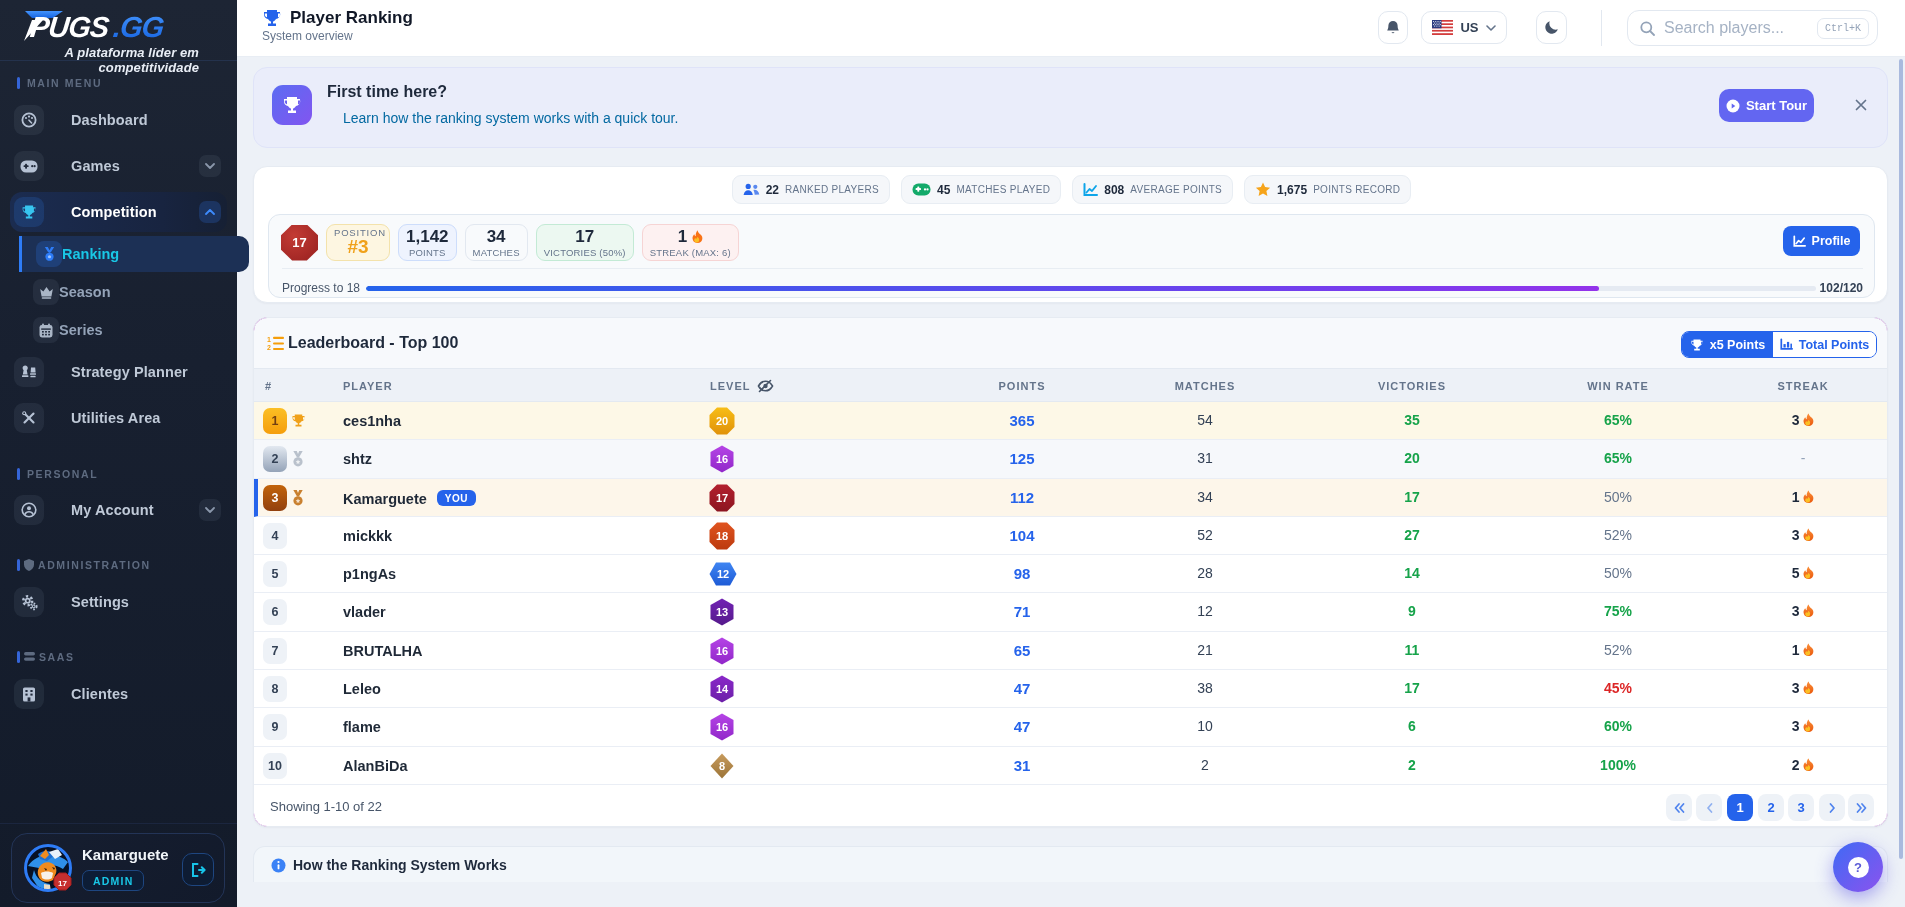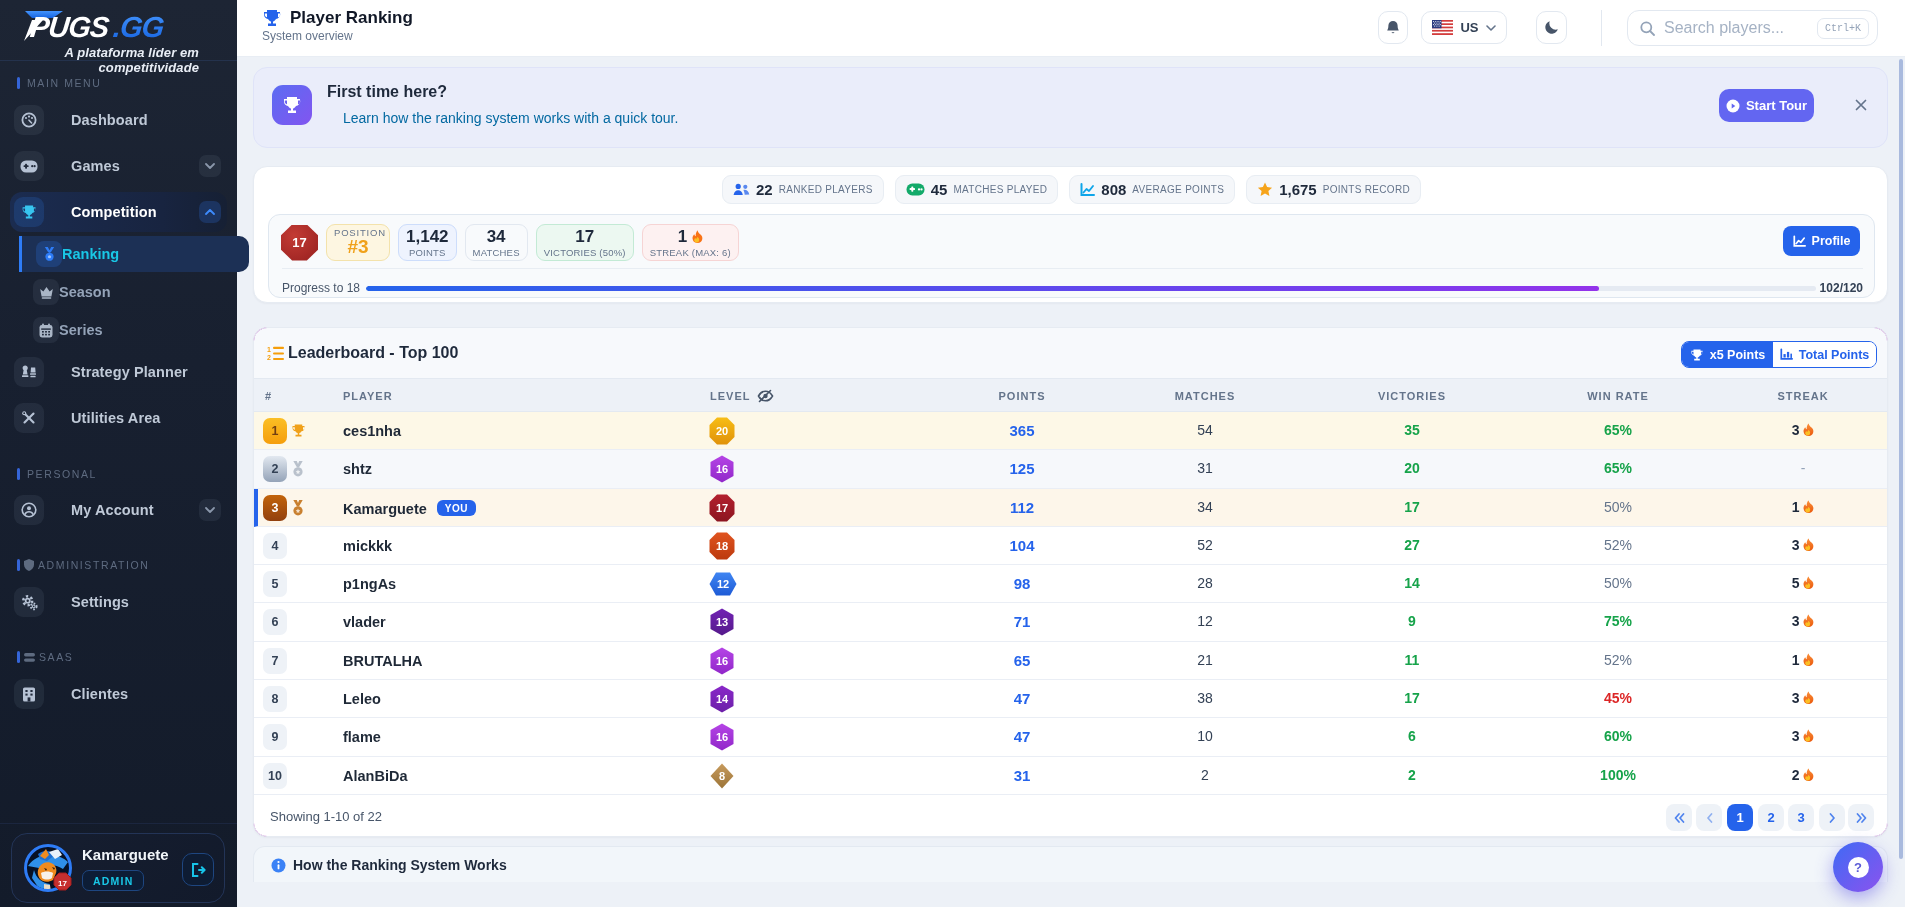--- a/index.html
+++ b/index.html
@@ -3,21 +3,21 @@
 <meta charset="utf-8">
 <style>
 *{margin:0;padding:0;box-sizing:border-box}
 html,body{width:1905px;height:907px;overflow:hidden}
 body{font-family:"Liberation Sans",sans-serif;background:#edf1f7;position:relative;color:#1e293b}
 
 #side{position:absolute;left:0;top:0;width:237px;height:907px;background:linear-gradient(180deg,#1d2534 0%,#182030 40%,#131b2a 100%);z-index:5}
 #side .logoarea{position:absolute;left:0;top:0;width:237px;height:61px;border-bottom:1px solid rgba(59,91,153,.25)}
 .logo{position:absolute;left:21px;top:11px;width:180px;text-align:center}
 .tagline{font-style:italic;font-weight:bold;font-size:13px;color:#e8edf5;margin-top:-1px;letter-spacing:.1px;text-align:right;padding-right:2px}
-.slabel{position:absolute;left:17px;display:flex;align-items:center;gap:7px;font-size:10.5px;font-weight:normal;letter-spacing:1.6px;color:#5e6b80}
+.slabel{position:absolute;left:17px;display:flex;align-items:flex-start;gap:7px;font-size:10.5px;font-weight:bold;letter-spacing:1.6px;color:#5e6b80}
 .slabel i{display:block;width:3px;height:12px;background:#3565d8;border-radius:2px}
 .nav{position:absolute;left:10px;width:217px;height:40px;border-radius:12px;display:flex;align-items:center;gap:27px;padding-left:4px}
 .nav .ibox{width:30px;height:30px;border-radius:9px;background:rgba(148,163,184,.10);display:flex;align-items:center;justify-content:center;flex:none}
 .nav .txt{font-size:14.5px;font-weight:bold;color:#bfc9d7;letter-spacing:.1px}
 .nav .chev{position:absolute;right:6px;width:22px;height:22px;border-radius:7px;background:rgba(148,163,184,.10);display:flex;align-items:center;justify-content:center}
 .nav.active{background:linear-gradient(90deg,#1b2c50 0%,#182440 70%,#162034 100%)}
 .nav.active .ibox{background:rgba(45,125,246,.18)}
 .nav.active .txt{color:#fff}
 .nav.active .chev{background:#1c3460}
 .subnav{position:absolute;left:19px;width:230px;height:36px;display:flex;align-items:center;gap:0;padding-left:14px;border-radius:0 10px 10px 0}
@@ -39,35 +39,35 @@
 
 .banner{position:absolute;left:253px;top:67px;width:1635px;height:81px;background:#eaedfa;border:1px solid #dfe3f8;border-radius:14px}
 .bicon{position:absolute;left:18px;top:17px;width:40px;height:40px;border-radius:11px;background:linear-gradient(135deg,#5b6cf2,#8255f0);display:flex;align-items:center;justify-content:center}
 .btitle{position:absolute;left:73px;top:15px;font-size:16px;font-weight:bold;color:#1e293b}
 .bsub{position:absolute;left:89px;top:42px;font-size:14px;color:#0369a1}
 .tourbtn{position:absolute;left:1465px;top:21px;width:95px;height:33px;background:#6366f1;border-radius:10px;color:#fff;font-size:13px;font-weight:bold;display:flex;align-items:center;justify-content:center;gap:6px}
 .bx{position:absolute;left:1593px;top:22px;width:28px;height:30px;display:flex;align-items:center;justify-content:center;color:#64748b;font-size:17px}
 .statcard{position:absolute;left:253px;top:166px;width:1635px;height:137px;background:#fff;border:1px solid #e6ebf2;border-radius:14px;box-shadow:0 1px 2px rgba(15,23,42,.04)}
 .chips{position:absolute;left:0;top:8px;width:1635px;display:flex;justify-content:center;gap:11px}
 .chip{height:29px;background:#f5f7fa;border:1px solid #e8edf3;border-radius:9px;display:flex;align-items:center;gap:6px;padding:0 10px}
-.chip b{font-size:15px;color:#1e293b}
+.chip b{font-size:12px;color:#1e293b}
 .chip span{font-size:10px;color:#64748b;letter-spacing:.3px}
 .pstrip{position:absolute;left:14px;top:47px;width:1607px;height:84px;background:#f8fafc;border:1px solid #dfe7f0;border-radius:12px}
 .oct{width:37px;height:36px;background:radial-gradient(circle at 35% 30%,#c33b34,#97201f);clip-path:polygon(30% 0,70% 0,100% 30%,100% 70%,70% 100%,30% 100%,0 70%,0 30%);color:#fff;font-weight:bold;font-size:13px;display:flex;align-items:center;justify-content:center}
 .scard{height:37px;border-radius:9px;padding:2px 7px 0;text-align:center}
 .scard .v{font-size:17px;font-weight:bold;color:#1e293b;line-height:20px}
 .scard .l{font-size:9.5px;color:#64748b;letter-spacing:.2px}
 .profbtn{position:absolute;right:14px;top:11px;width:77px;height:30px;background:#2563eb;border-radius:8px;color:#fff;font-size:12.5px;font-weight:bold;display:flex;align-items:center;justify-content:center;gap:6px}
 .pgrow{position:absolute;left:13px;top:53px;width:1581px;border-top:1px solid #e8edf3;padding-top:12px;display:flex;align-items:center}
 .pgtxt{font-size:12px;color:#475569;width:84px;flex:none;white-space:nowrap}
 .pgbar{flex:1;height:5px;background:#e5eaf2;border-radius:3px;position:relative;overflow:hidden}
 .pgfill{position:absolute;left:0;top:0;height:5px;width:85%;border-radius:3px;background:linear-gradient(90deg,#2563eb,#7c3aed 85%,#9333ea)}
 .pgval{font-size:12px;font-weight:bold;color:#334155;width:47px;text-align:right;flex:none}
 
-.board{position:absolute;left:253px;top:327px;width:1635px;height:510px;background:#a21caf;border:1px solid #e6ebf2;border-radius:14px;box-shadow:0 1px 2px rgba(15,23,42,.04);overflow:hidden}
+.board{position:absolute;left:253px;top:317px;width:1635px;height:510px;background:#a21caf;border:1px solid #e6ebf2;border-radius:14px;box-shadow:0 1px 2px rgba(15,23,42,.04);overflow:hidden}
 .bhead{position:absolute;left:0;top:0;width:100%;height:50px;background:#f7f9fc}
 .bhead .t{position:absolute;left:34px;top:16px;font-size:16px;font-weight:bold;color:#1e293b}
 .seg{position:absolute;left:1427px;top:13px;height:27px;display:flex;border:1px solid #2563eb;border-radius:8px;overflow:hidden}
 .seg .s1{background:#2563eb;color:#fff;font-size:12.5px;font-weight:bold;display:flex;align-items:center;justify-content:center;gap:6px;width:91px;white-space:nowrap}
 .seg .s2{background:#fff;color:#2563eb;font-size:12.5px;font-weight:bold;display:flex;align-items:center;justify-content:center;gap:6px;width:103px;white-space:nowrap}
 .cols{position:absolute;left:0;top:50px;width:100%;height:34px;background:#edf1f7;border-top:1px solid #e3e9f1;border-bottom:1px solid #e3e9f1}
 .cols span{position:absolute;top:11px;font-size:11px;font-weight:bold;color:#64748b;letter-spacing:1px}
 .rows{position:absolute;left:0;top:84px;width:100%}
 .row{position:relative;width:100%;height:38.3px;border-bottom:1px solid #eaeef5;background:#fff}
 .row.r1{background:#fdf8e7}

